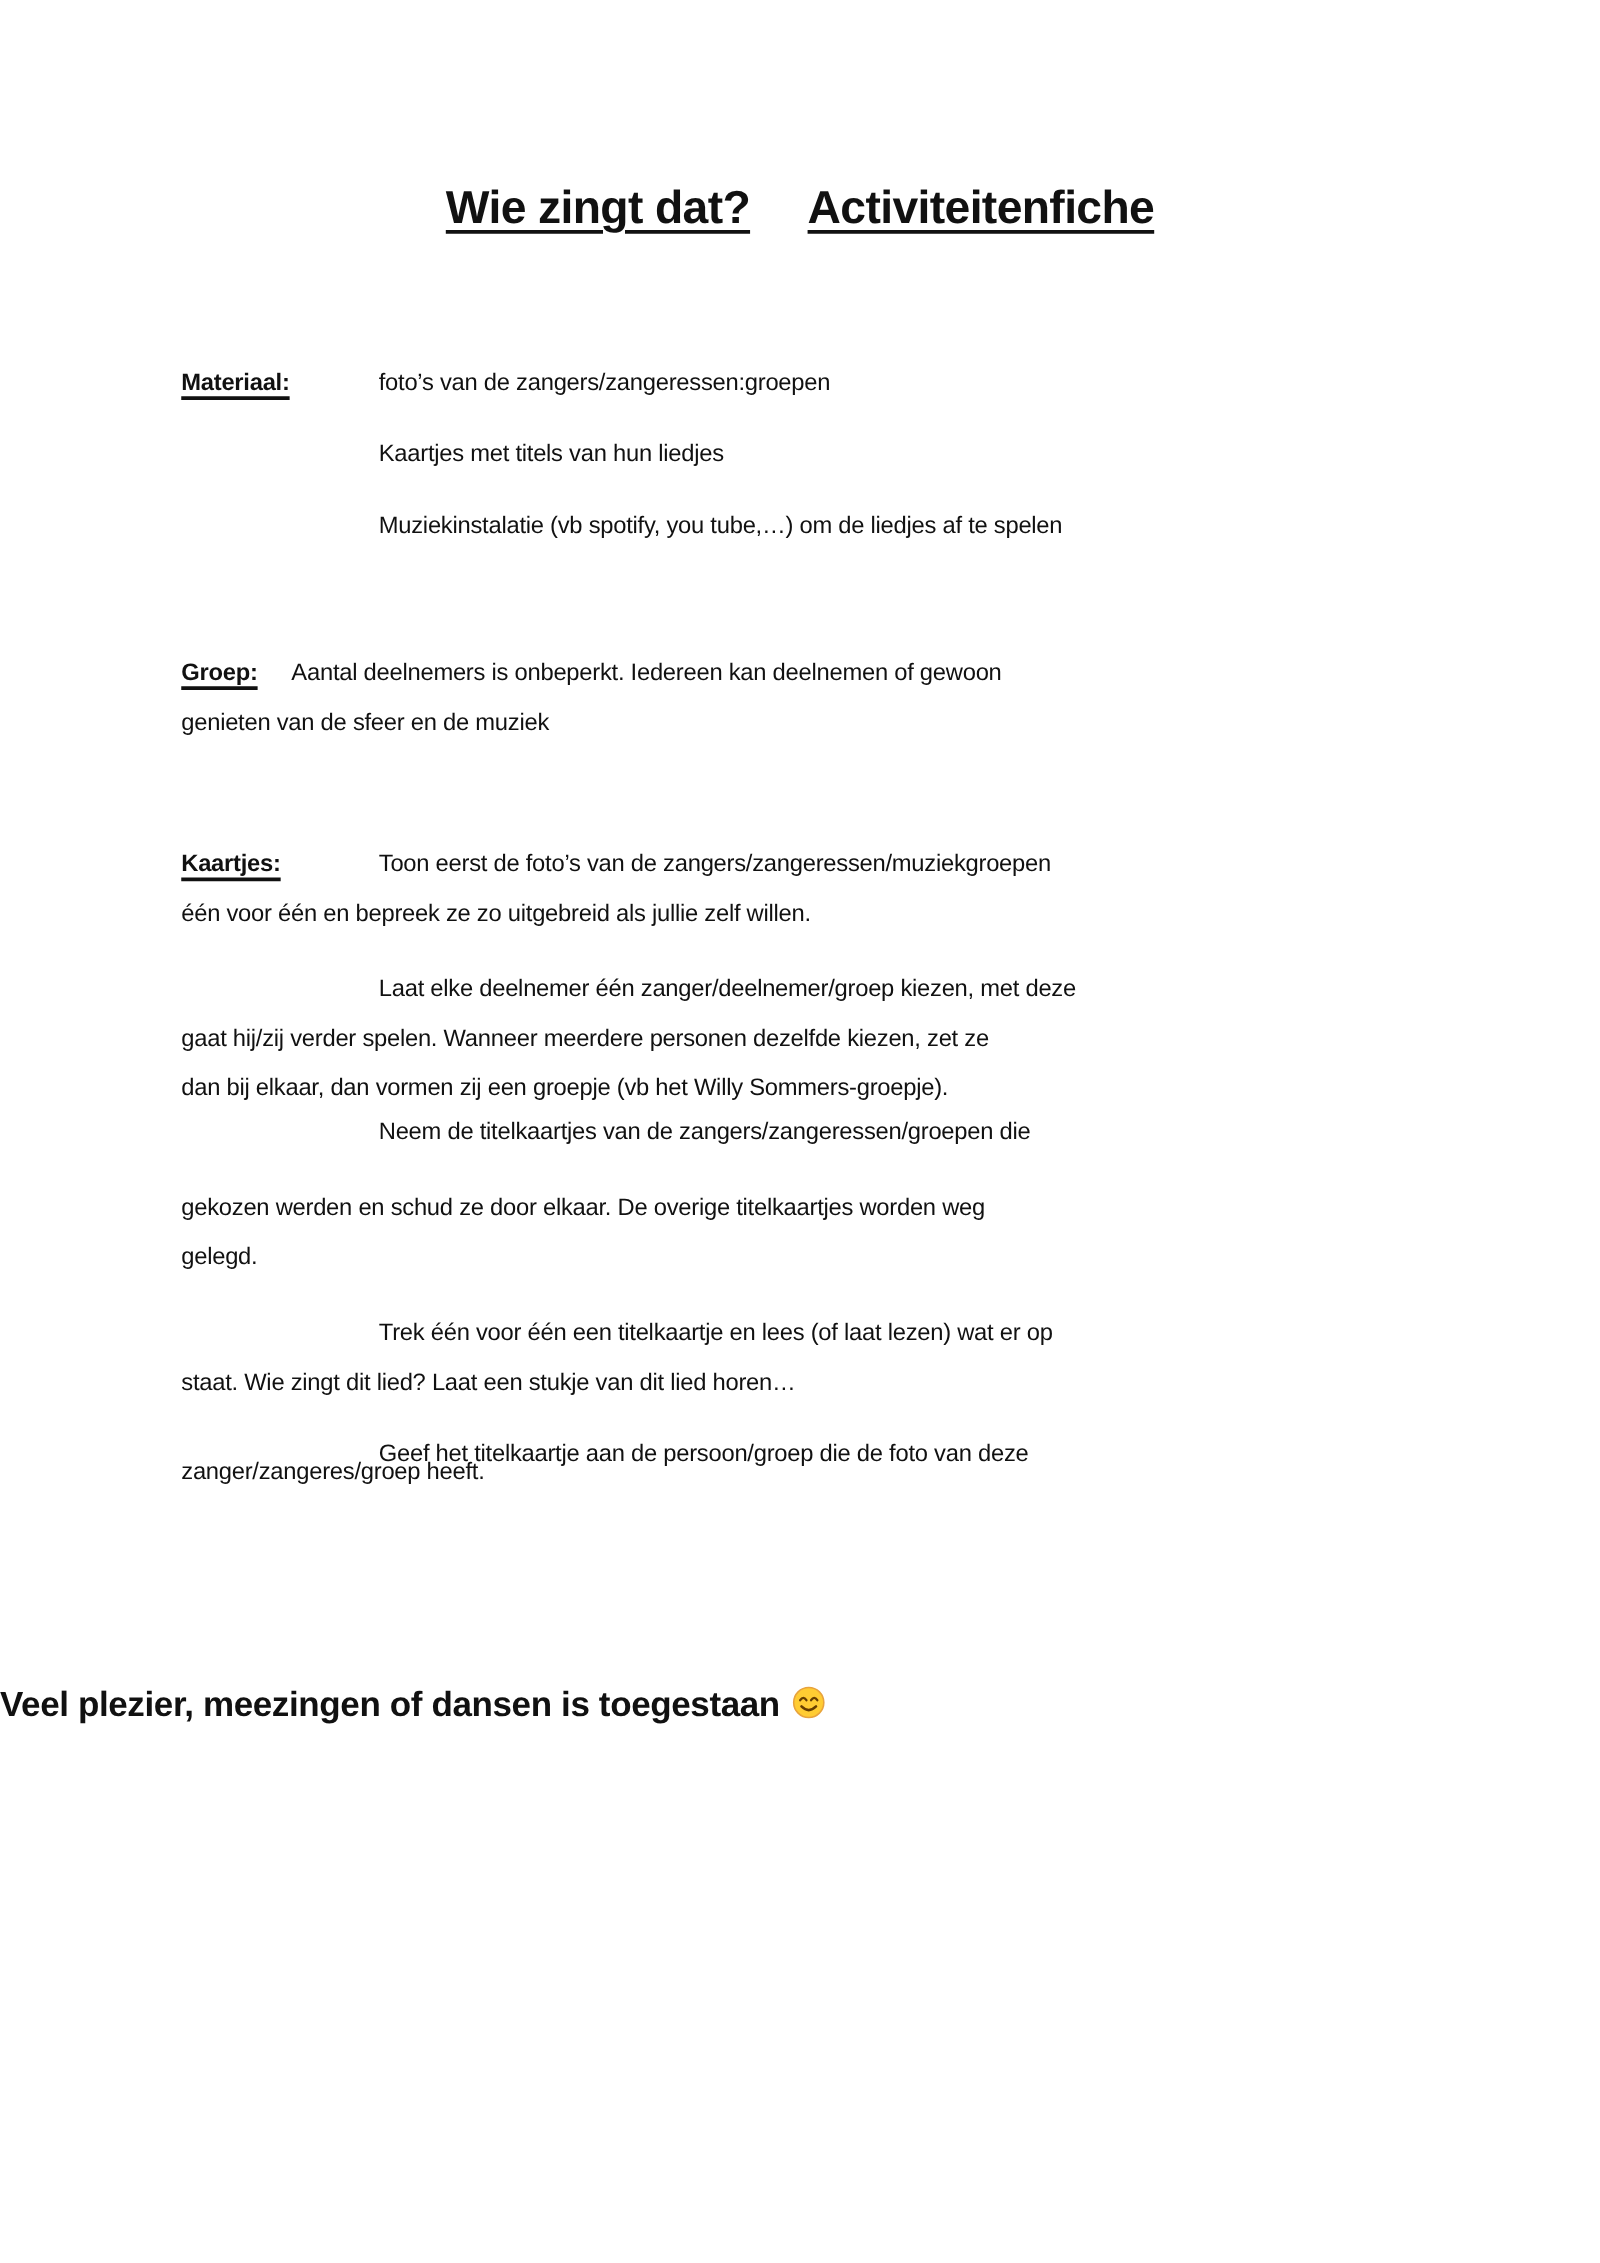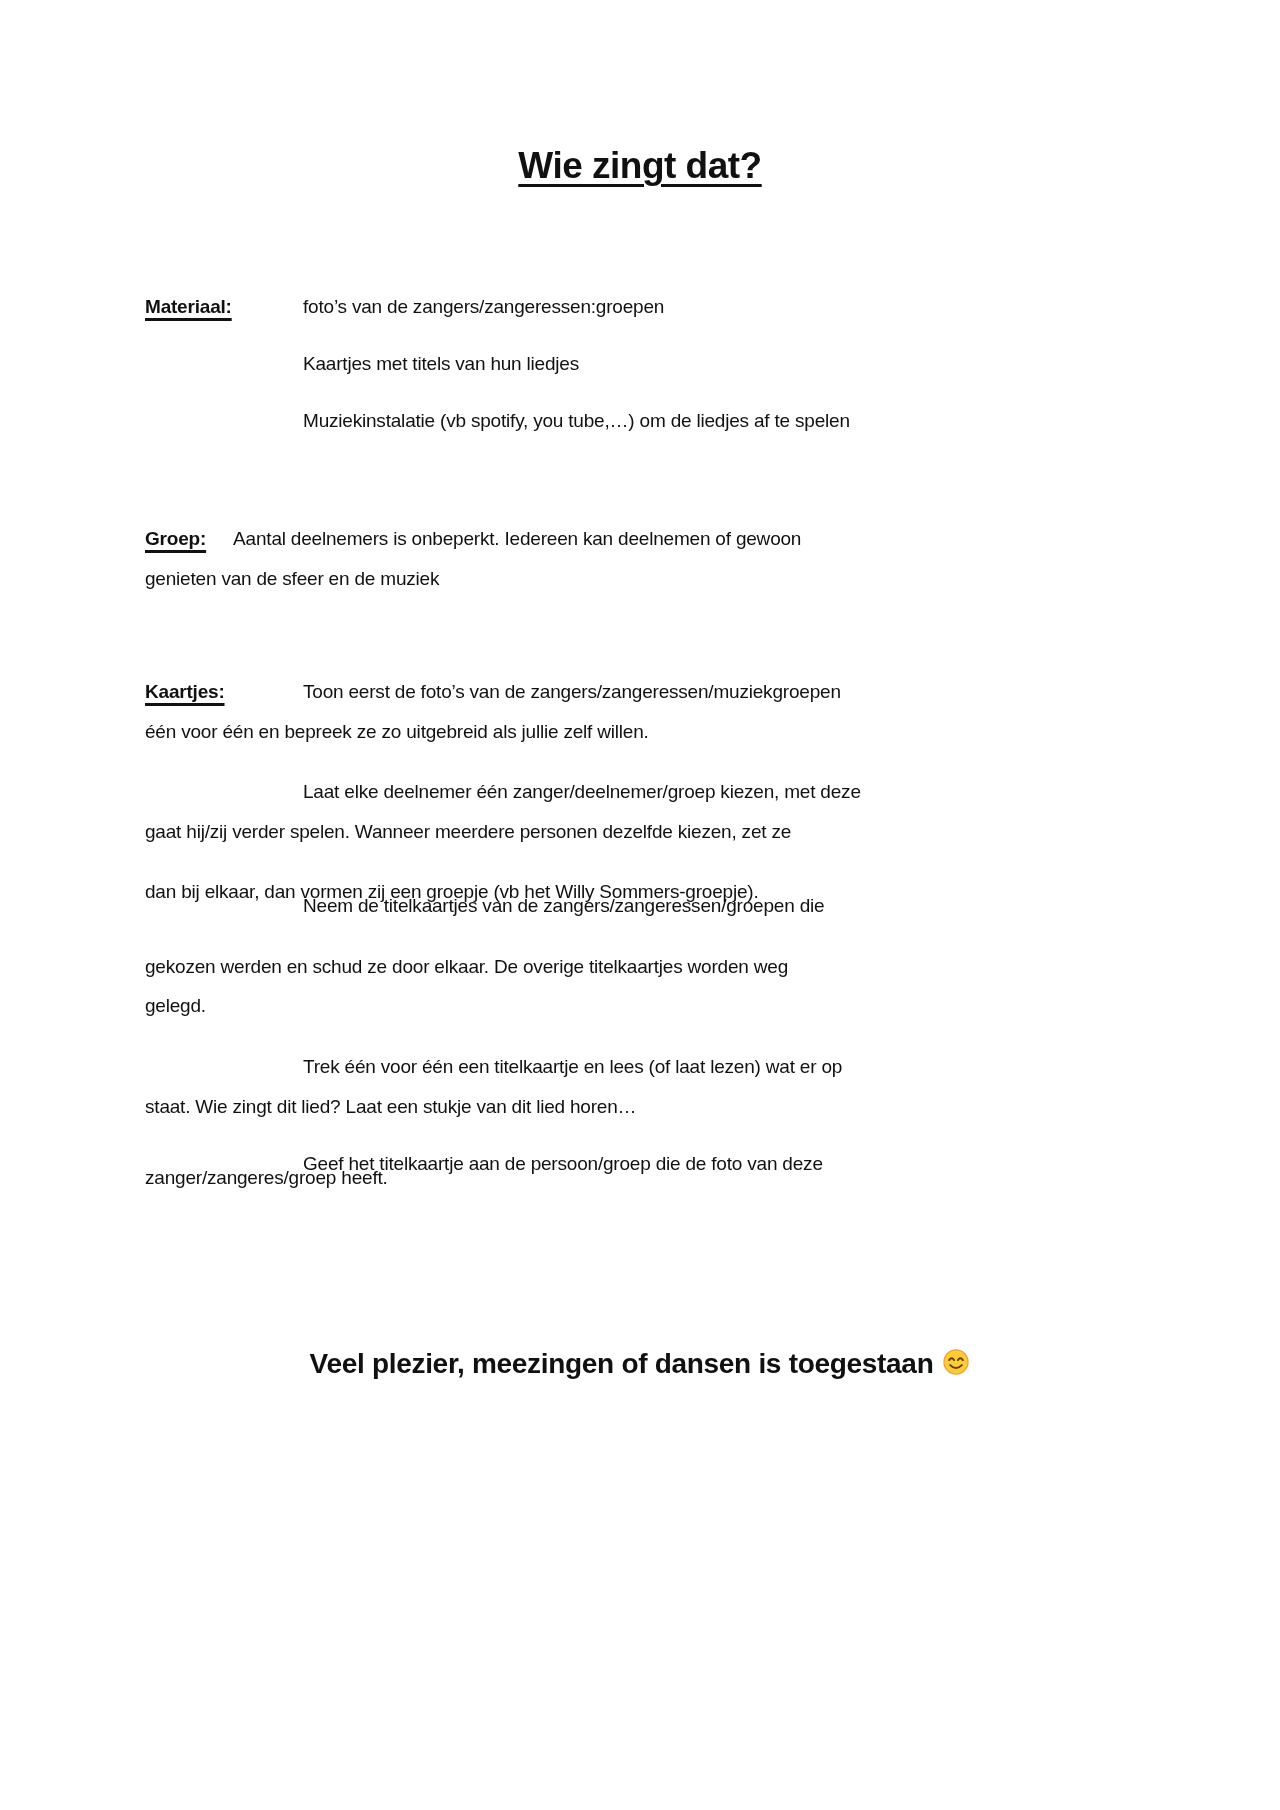--- a/index.html
+++ b/index.html
@@ -44,37 +44,38 @@
     text-decoration-thickness:2.5px;
     text-underline-offset:5px;
   }
   .lbl{display:inline-block;min-width:158px;}
   .after-label{margin-left:27px;}
   .footer{
     position:absolute;
     top:1348px;
     left:0;
     width:100%;
-    text-align:center;
+    text-align:left;
     font-size:28px;
     font-weight:bold;
     letter-spacing:-0.3px;
   }
   .emoji{
     vertical-align:-3px;
     margin-left:9px;
   }
 </style>
 </head>
 <body>
 
 <div class="page">
 
   <div class="title">
     <span class="u-title">Wie zingt dat?</span>
+    <span class="u-title">Activiteitenfiche</span>
   </div>
 
   <div>
     <div class="line" style="top:287px">
       <span class="lbl"><span class="u">Materiaal:</span></span><span>foto’s van de zangers/zangeressen:groepen</span>
     </div>
     <div class="line indent" style="top:344px">
       <span>Kaartjes met titels van hun liedjes</span>
     </div>
     <div class="line indent" style="top:401px">
@@ -98,21 +99,21 @@
     <div class="line" style="top:712px">
       <span>één voor één en bepreek ze zo uitgebreid als jullie zelf willen.</span>
     </div>
 
     <div class="line indent" style="top:772px">
       <span>Laat elke deelnemer één zanger/deelnemer/groep kiezen, met deze</span>
     </div>
     <div class="line" style="top:812px">
       <span>gaat hij/zij verder spelen. Wanneer meerdere personen dezelfde kiezen, zet ze</span>
     </div>
-    <div class="line" style="top:872px">
+    <div class="line" style="top:851px">
       <span>dan bij elkaar, dan vormen zij een groepje (vb het Willy Sommers-groepje).</span>
     </div>
 
     <div class="line indent" style="top:886px">
       <span>Neem de titelkaartjes van de zangers/zangeressen/groepen die</span>
     </div>
     <div class="line" style="top:947px">
       <span>gekozen werden en schud ze door elkaar. De overige titelkaartjes worden weg</span>
     </div>
     <div class="line" style="top:986px">

